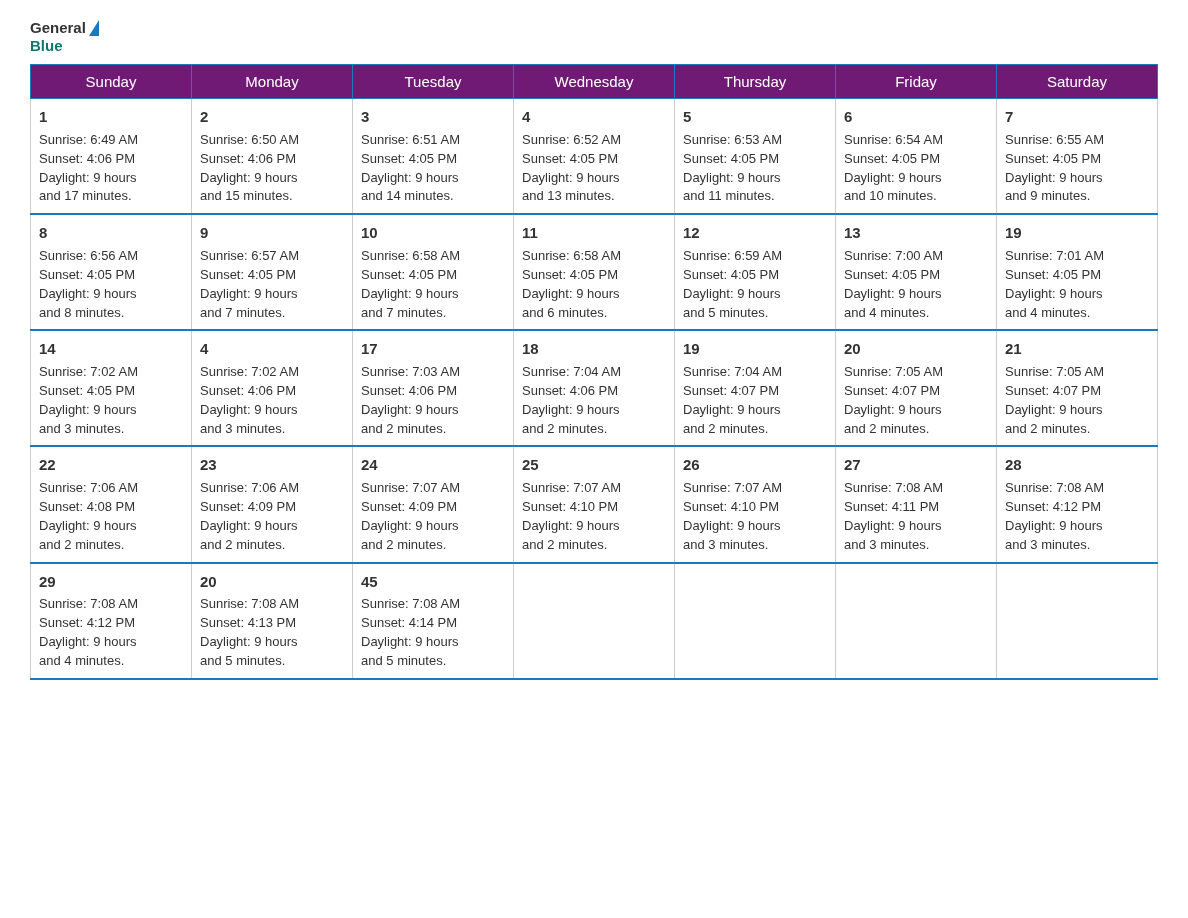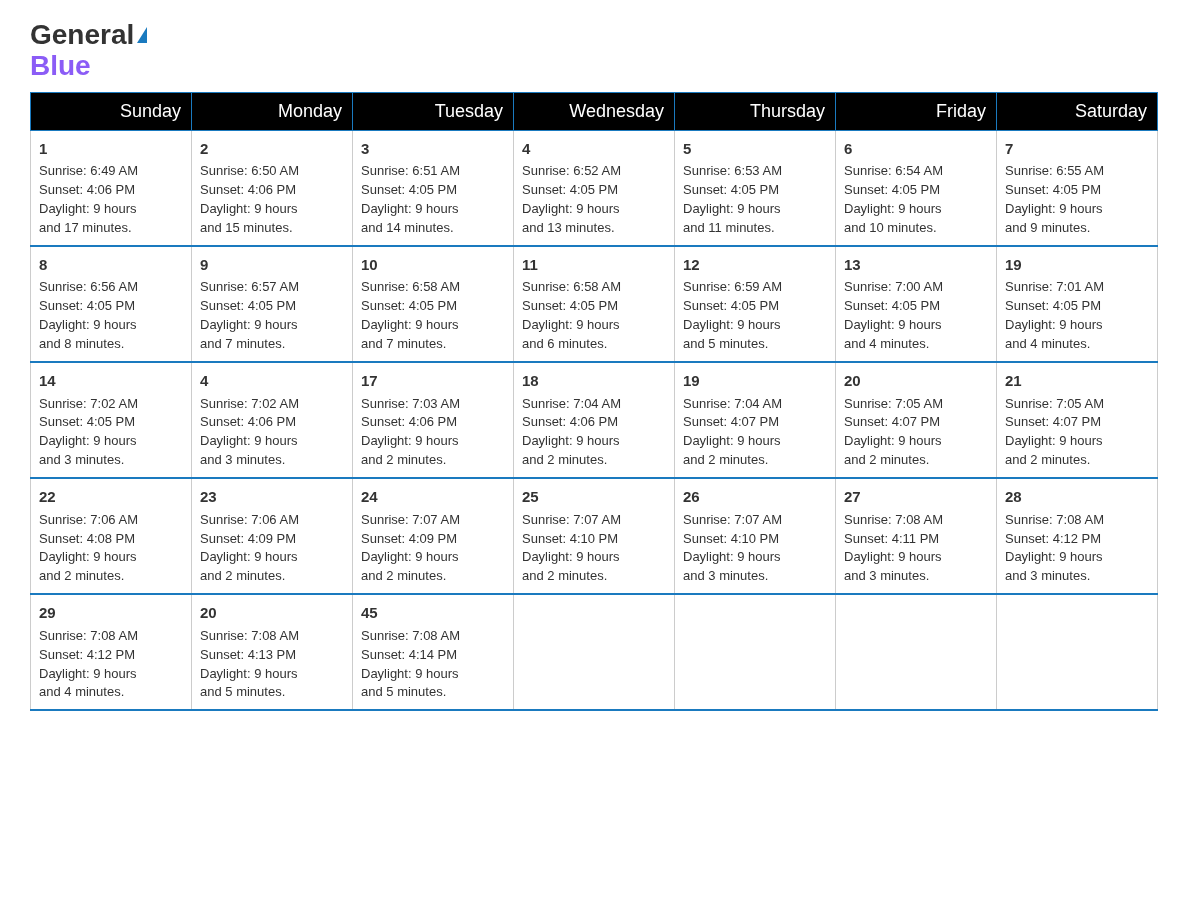--- a/index.html
+++ b/index.html
@@ -14,27 +14,27 @@
       display: flex;
       justify-content: space-between;
       align-items: flex-start;
       margin-bottom: 10px;
     }
     .logo {
       display: flex;
       align-items: center;
     }
     .logo-text {
-      font-size: 28px;
+      font-size: 15px;
       font-weight: bold;
       color: #333;
       line-height: 1.1;
     }
     .logo-text span {
-      color: #8b5cf6;
+      color: #0f766e;
     }
     .title-block {
       text-align: right;
     }
     .month-title {
       font-size: 52px;
       font-weight: 300;
       color: #222;
       line-height: 1.1;
     }
@@ -42,26 +42,26 @@
       font-size: 20px;
       color: #444;
       margin-top: 4px;
     }
     .calendar {
       width: 100%;
       border-collapse: collapse;
       margin-top: 10px;
     }
     .calendar thead tr th {
-      background-color: #000000;
+      background-color: #701a75;
       color: #fff;
-      font-size: 18px;
+      font-size: 15px;
       font-weight: normal;
       padding: 8px 10px;
-      text-align: right;
+      text-align: center;
       border: 1px solid #1a7abf;
     }
     .calendar tbody tr td {
       vertical-align: top;
       border: 1px solid #ccc;
       padding: 7px 8px;
       width: 14.28%;
       min-height: 100px;
       font-size: 13px;
       color: #333;

